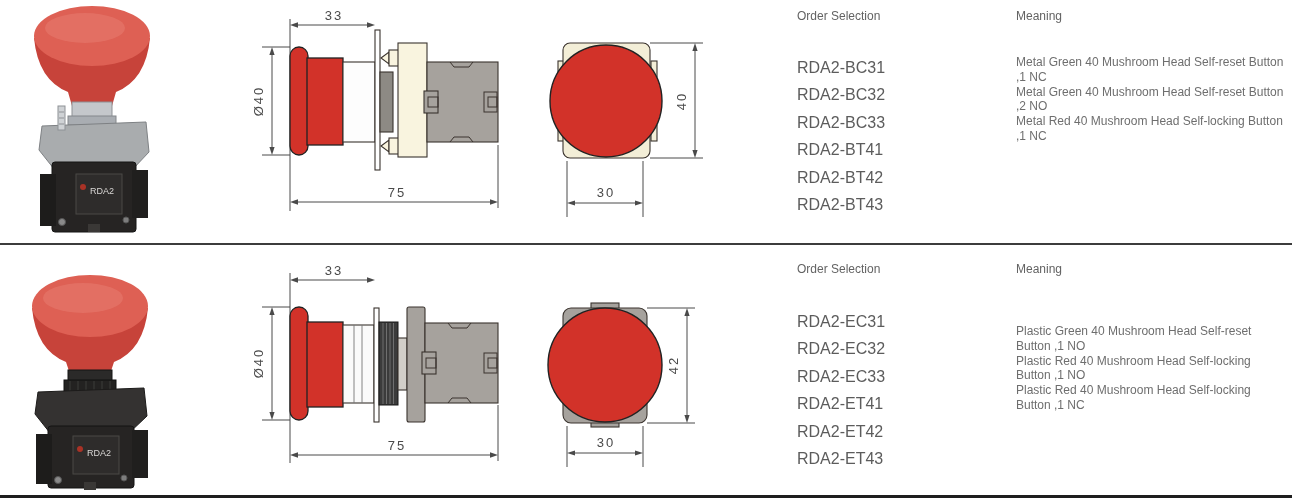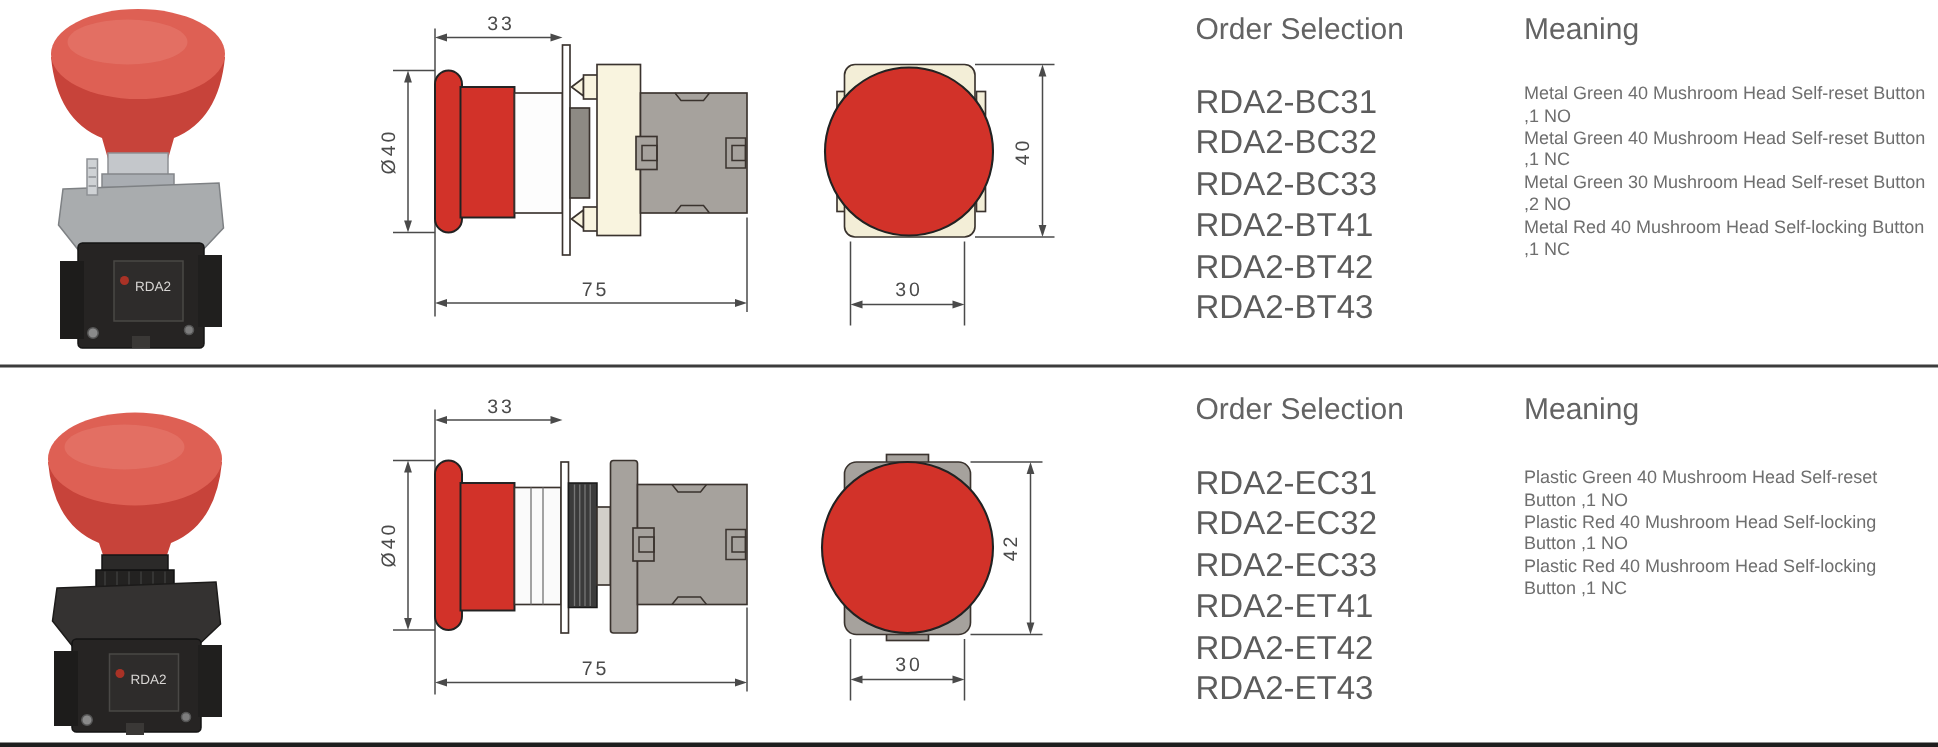--- a/index.html
+++ b/index.html
@@ -1,22 +1,22 @@
 <!DOCTYPE html>
 <html><head>
 <meta charset="utf-8">
 <style>
   html,body{margin:0;padding:0;background:#ffffff;}
   .canvas{
     position:relative;width:1292px;height:498px;background:#ffffff;
     font-family:"Liberation Sans","DejaVu Sans",sans-serif;overflow:hidden;
   }
   .abs{position:absolute;}
-  .col-header{font-size:20px;color:#636363;white-space:nowrap;}
-  .codes{font-size:22px;color:#5c5c5c;line-height:27.4px;white-space:nowrap;}
+  .col-header{font-size:12px;color:#636363;white-space:nowrap;}
+  .codes{font-size:16px;color:#5c5c5c;line-height:27.4px;white-space:nowrap;}
   .meanings{font-size:12px;color:#6e6e6e;line-height:14.8px;width:272px;}
   .divider{left:0;width:1292px;background:#3c3c3c;}
   svg text{font-family:"Liberation Sans","DejaVu Sans",sans-serif;}
   .dimtxt{fill:#4a4a4a;font-size:13px;letter-spacing:2px;}
   .dimline{stroke:#4a4a4a;stroke-width:1;fill:none;}
   .dimarrow{fill:#4a4a4a;stroke:none;}
   .outline{stroke:#3a332e;stroke-width:1.1;}
   .detail{stroke:#3a332e;stroke-width:1;fill:none;}
 </style>
 </head>
@@ -129,23 +129,22 @@
   <div class="abs codes" style="left:797px;top:54px">
     <div>RDA2-BC31</div>
     <div>RDA2-BC32</div>
     <div>RDA2-BC33</div>
     <div>RDA2-BT41</div>
     <div>RDA2-BT42</div>
     <div>RDA2-BT43</div>
   </div>
 
   <div class="abs meanings" style="left:1016px;top:55px">
-    <div>Metal Green 40 Mushroom Head Self-reset Button ,1 NO</div>
     <div>Metal Green 40 Mushroom Head Self-reset Button ,1 NC</div>
-    <div>Metal Green 30 Mushroom Head Self-reset Button ,2 NO</div>
+    <div>Metal Green 40 Mushroom Head Self-reset Button ,2 NO</div>
     <div>Metal Red 40 Mushroom Head Self-locking Button ,1 NC</div>
   </div>
 
   <div class="abs divider" style="top:243px;height:2px"></div>
 
   <svg class="abs" style="left:26px;top:258px" width="132" height="236" viewBox="0 0 132 236">
     <g>
       <path d="M6,50 Q10,92 40,104 L44,116 L84,116 L88,104 Q118,92 122,50 Z" fill="#c7433a"></path>
       <ellipse cx="64" cy="48" rx="58" ry="31" fill="#de6054"></ellipse>
       <ellipse cx="57" cy="40" rx="40" ry="15" fill="#e5786c" opacity="0.65"></ellipse>
@@ -251,21 +250,21 @@
 
   <div class="abs codes" style="left:797px;top:308px">
     <div>RDA2-EC31</div>
     <div>RDA2-EC32</div>
     <div>RDA2-EC33</div>
     <div>RDA2-ET41</div>
     <div>RDA2-ET42</div>
     <div>RDA2-ET43</div>
   </div>
 
-  <div class="abs meanings" style="left:1016px;top:311px">
+  <div class="abs meanings" style="left:1016px;top:324px">
     <div>Plastic Green 40 Mushroom Head Self-reset Button ,1 NO</div>
     <div>Plastic Red 40 Mushroom Head Self-locking Button ,1 NO</div>
     <div>Plastic Red 40 Mushroom Head Self-locking Button ,1 NC</div>
   </div>
 
   <div class="abs divider" style="top:495px;height:3px;background:#1e1e1e"></div>
 
 </div>
 
 </body></html>

